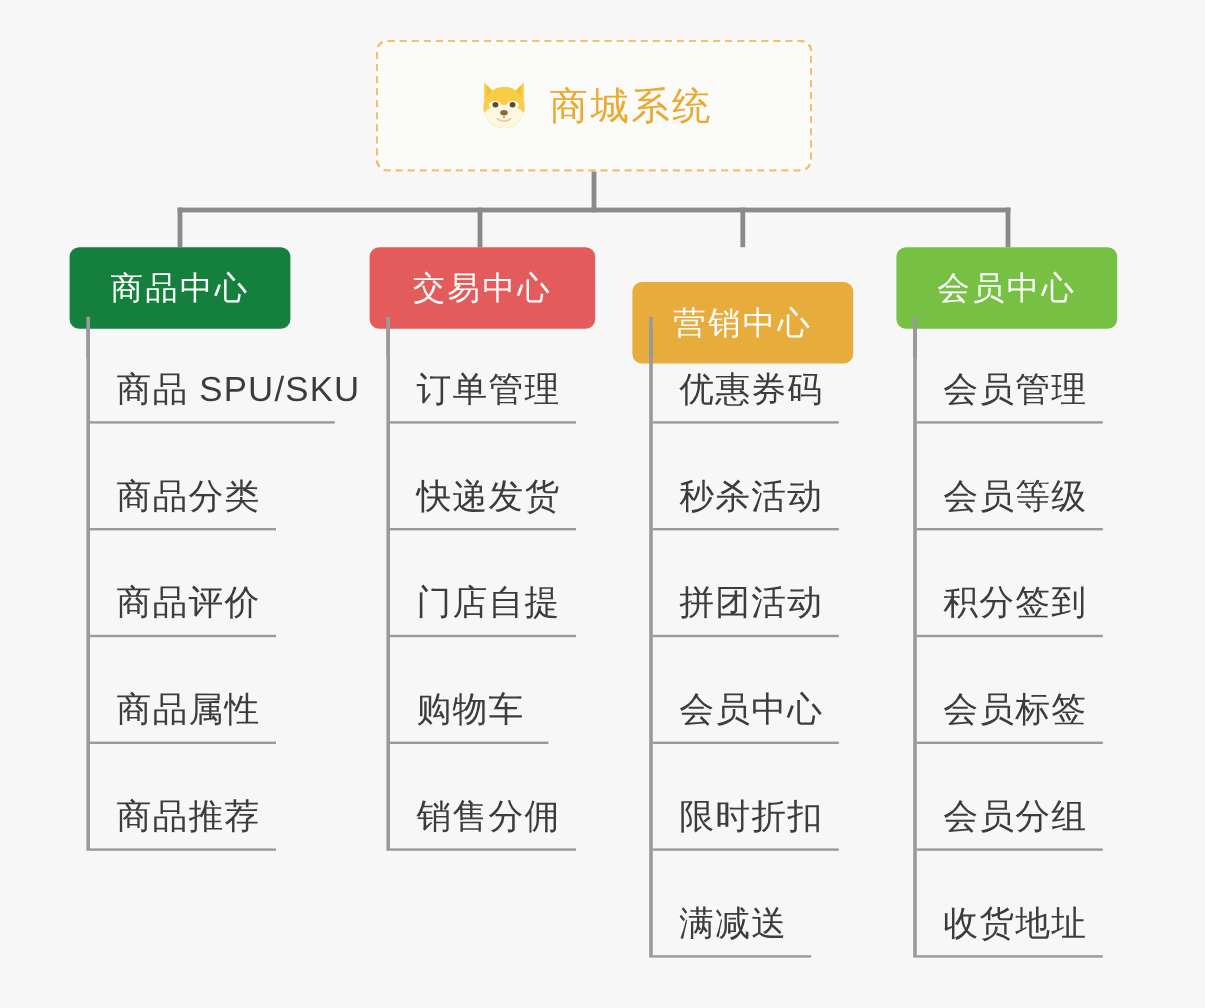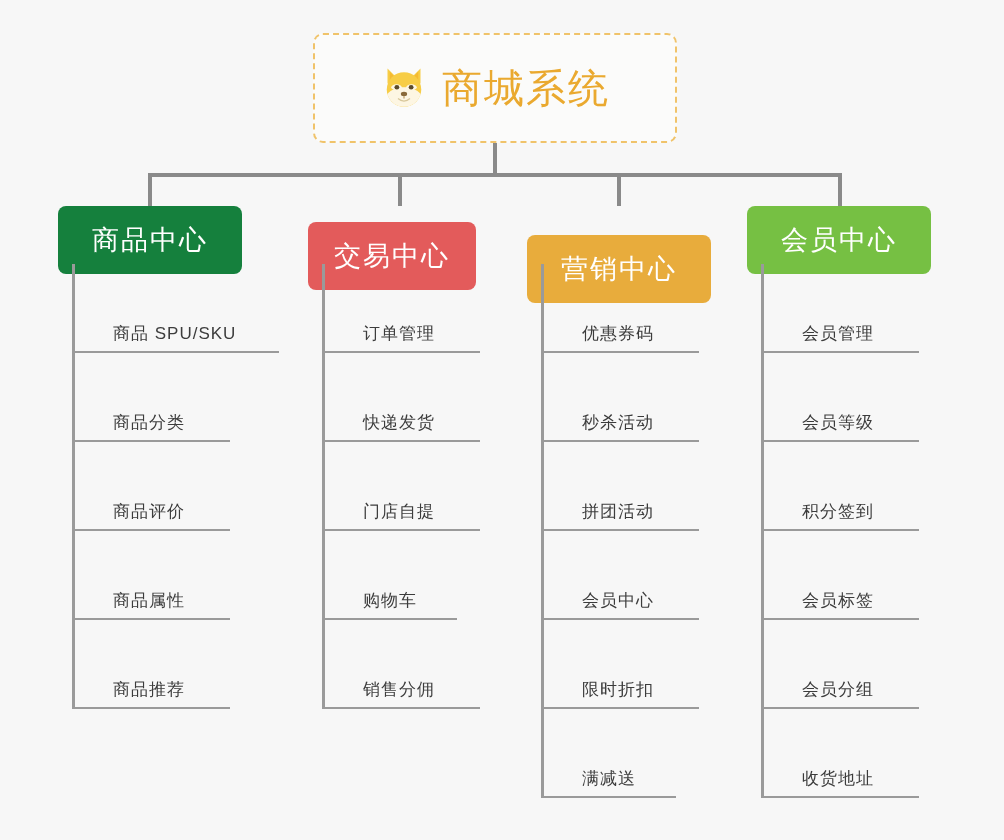--- a/index.html
+++ b/index.html
@@ -30,21 +30,21 @@
     box-sizing: border-box;
     background: #fbfbfa;
     border: 2px dashed #f0c36a;
     border-radius: 10px;
     display: flex;
     align-items: center;
     justify-content: center;
     gap: 14px;
   }
   .root-title {
-    font-size: 40px;
+    font-size: 32px;
     color: #eaa92f;
     letter-spacing: 2px;
     line-height: 1;
     white-space: nowrap;
   }
   .dog-icon {
     width: 48px;
     height: 48px;
     flex: 0 0 48px;
   }
@@ -84,23 +84,23 @@
   }
   .leaf-line {
     position: absolute;
     left: 0;
     bottom: 0;
     height: 2px;
     background: #9a9a9a;
   }
   .leaf-label {
     position: absolute;
-    left: 38px;
+    left: 22px;
     bottom: 8px;
-    font-size: 17px;
+    font-size: 29px;
     color: #3c3c3c;
     white-space: nowrap;
     letter-spacing: 1px;
   }
 </style>
 </head>
 <body style="background: rgb(247, 247, 247);">
 
 <div id="chart">
 
@@ -153,21 +153,21 @@
     <div class="leaf">
       <span class="leaf-line" style="width: 155px; background: rgb(154, 154, 154);"></span>
       <span class="leaf-label">商品属性</span>
     </div>
     <div class="leaf">
       <span class="leaf-line" style="width: 155px; background: rgb(154, 154, 154);"></span>
       <span class="leaf-label">商品推荐</span>
     </div>
   </div>
 
-  <div class="col-header" style="left: 308px; top: 222px; width: 168px; background: rgb(227, 91, 91);">
+  <div class="col-header" style="left: 308px; top: 206px; width: 188px; background: rgb(227, 91, 91);">
     <span>交易中心</span>
   </div>
   <div class="conn conn-v" style="left: 322px; top: 274px; width: 3px; height: 24px; background: rgb(138, 138, 138);"></div>
   <div class="col-body" style="left: 322px; top: 264px; width: 160px; border-left-color: rgb(154, 154, 154);">
     <div class="leaf">
       <span class="leaf-line" style="width: 155px; background: rgb(154, 154, 154);"></span>
       <span class="leaf-label">订单管理</span>
     </div>
     <div class="leaf">
       <span class="leaf-line" style="width: 155px; background: rgb(154, 154, 154);"></span>

